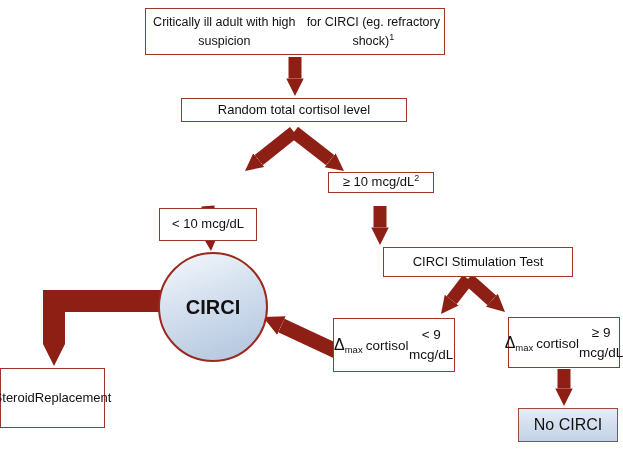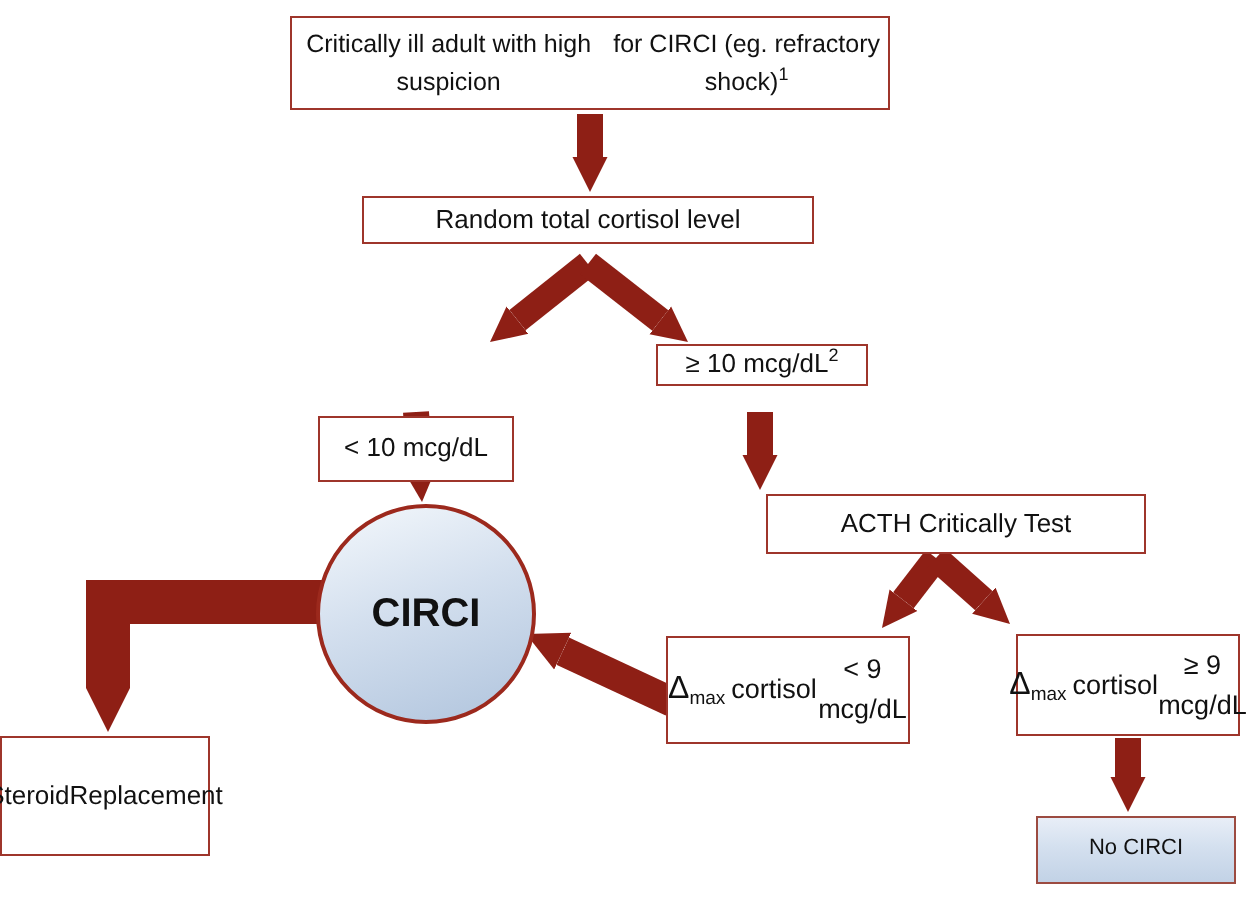--- a/index.html
+++ b/index.html
@@ -28,21 +28,21 @@
   .box-start   {left:145px;top:8px;  width:300px;height:47px;font-size:12.5px;line-height:1.5;}
   .box-random  {left:181px;top:98px; width:226px;height:24px;}
   .box-low     {left:159px;top:172px;width:98px; height:33px;margin-top:36px;}
   .box-high    {left:328px;top:172px;width:106px;height:21px;}
   .box-acth    {left:383px;top:247px;width:190px;height:30px;}
   .box-dlow    {left:333px;top:318px;width:122px;height:54px;font-size:13.5px;}
   .box-dhigh   {left:508px;top:317px;width:112px;height:51px;font-size:13.5px;}
   .box-steroid {left:0;  top:368px;width:105px;height:60px;text-align:center;}
   .box-nocirci {
     left:518px;top:408px;width:100px;height:34px;
-    font-size:11px;
+    font-size:16px;
     border:1px solid #9c4b41;
     background:linear-gradient(180deg,#e8eef7 0%,#d4e0ef 45%,#c2d2e6 100%);
     align-items:center;
   }
   .circle{
     position:absolute;left:158px;top:252px;width:110px;height:110px;
     border-radius:50%;
     border:2px solid #9c291d;
     background:linear-gradient(160deg,#f4f8fc 0%,#d3dfee 45%,#b0c4dd 100%);
     display:flex;align-items:center;justify-content:center;
@@ -94,21 +94,21 @@
 
   <div class="box box-low">
     <div>&lt; 10 mcg/dL</div>
   </div>
 
   <div class="box box-high">
     <div><span>≥ 10 mcg/dL</span><sup>2</sup></div>
   </div>
 
   <div class="box box-acth">
-    <div>ACTH Critically Test</div>
+    <div>CIRCI Stimulation Test</div>
   </div>
 
   <div class="circle">
     <span>CIRCI</span>
   </div>
 
   <div class="box box-dlow">
     <div><span class="delta-sym">Δ</span><sub class="mx">max</sub><span class="delta-rest">cortisol</span></div>
     <div>&lt; 9 mcg/dL</div>
   </div>

